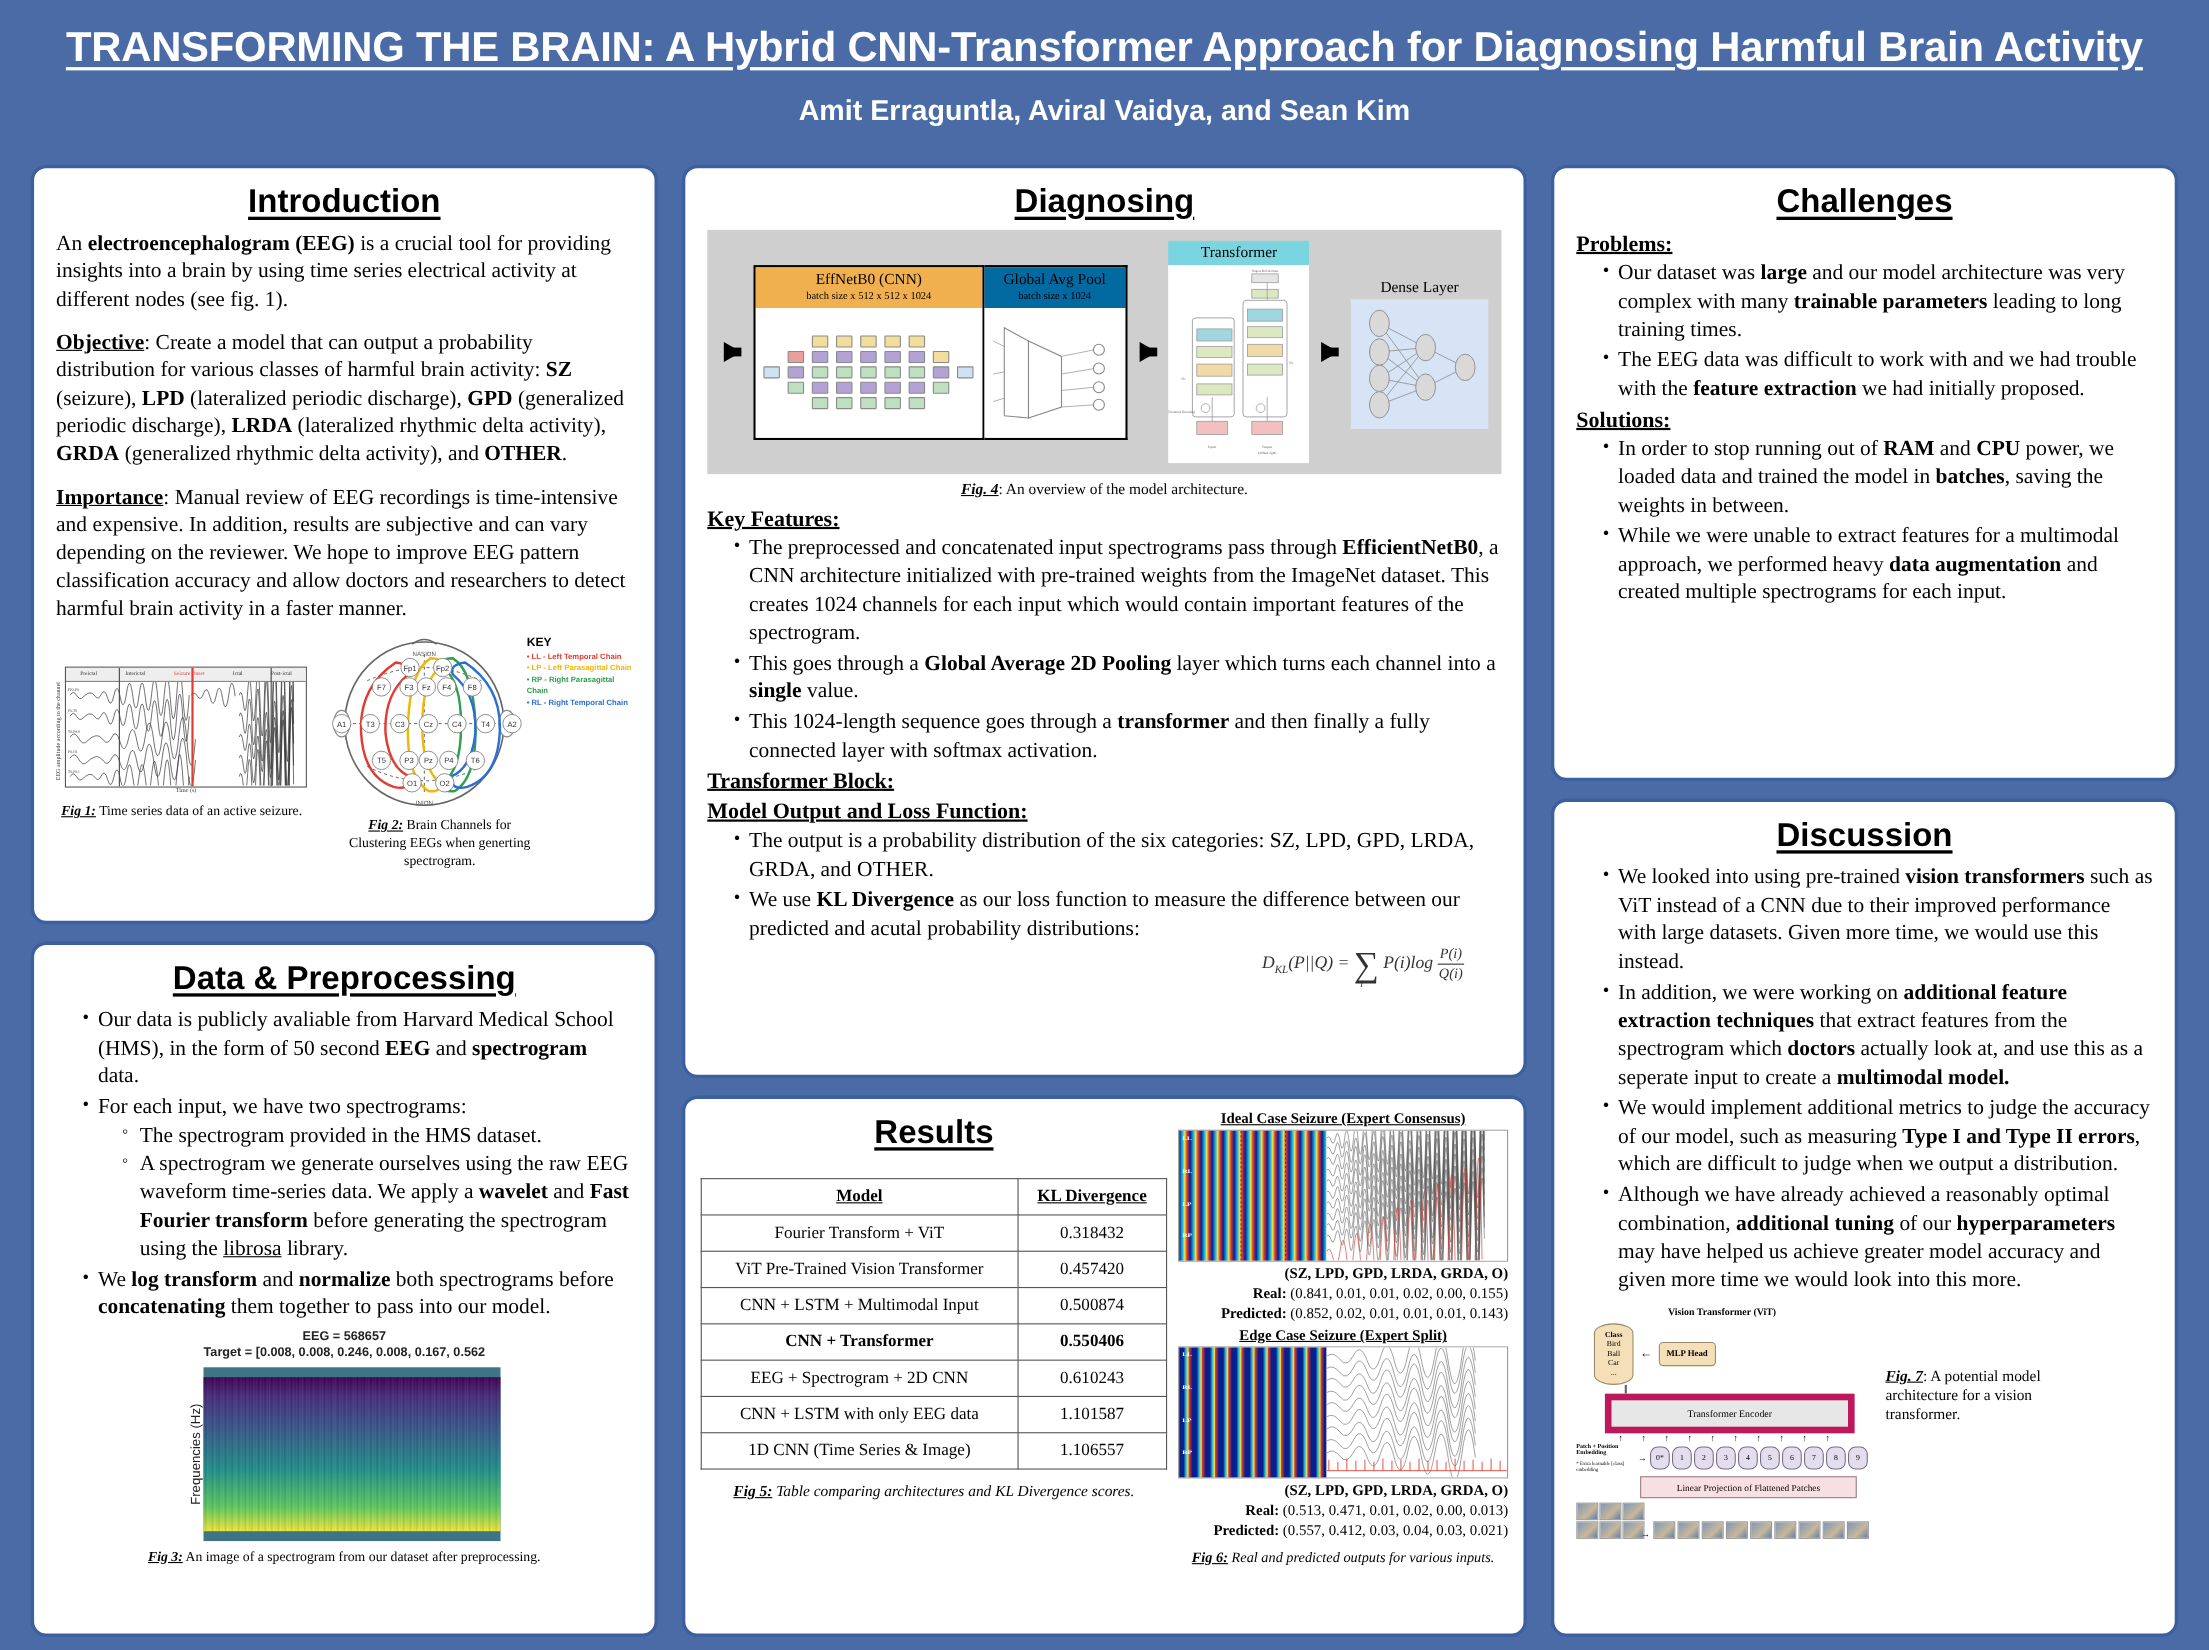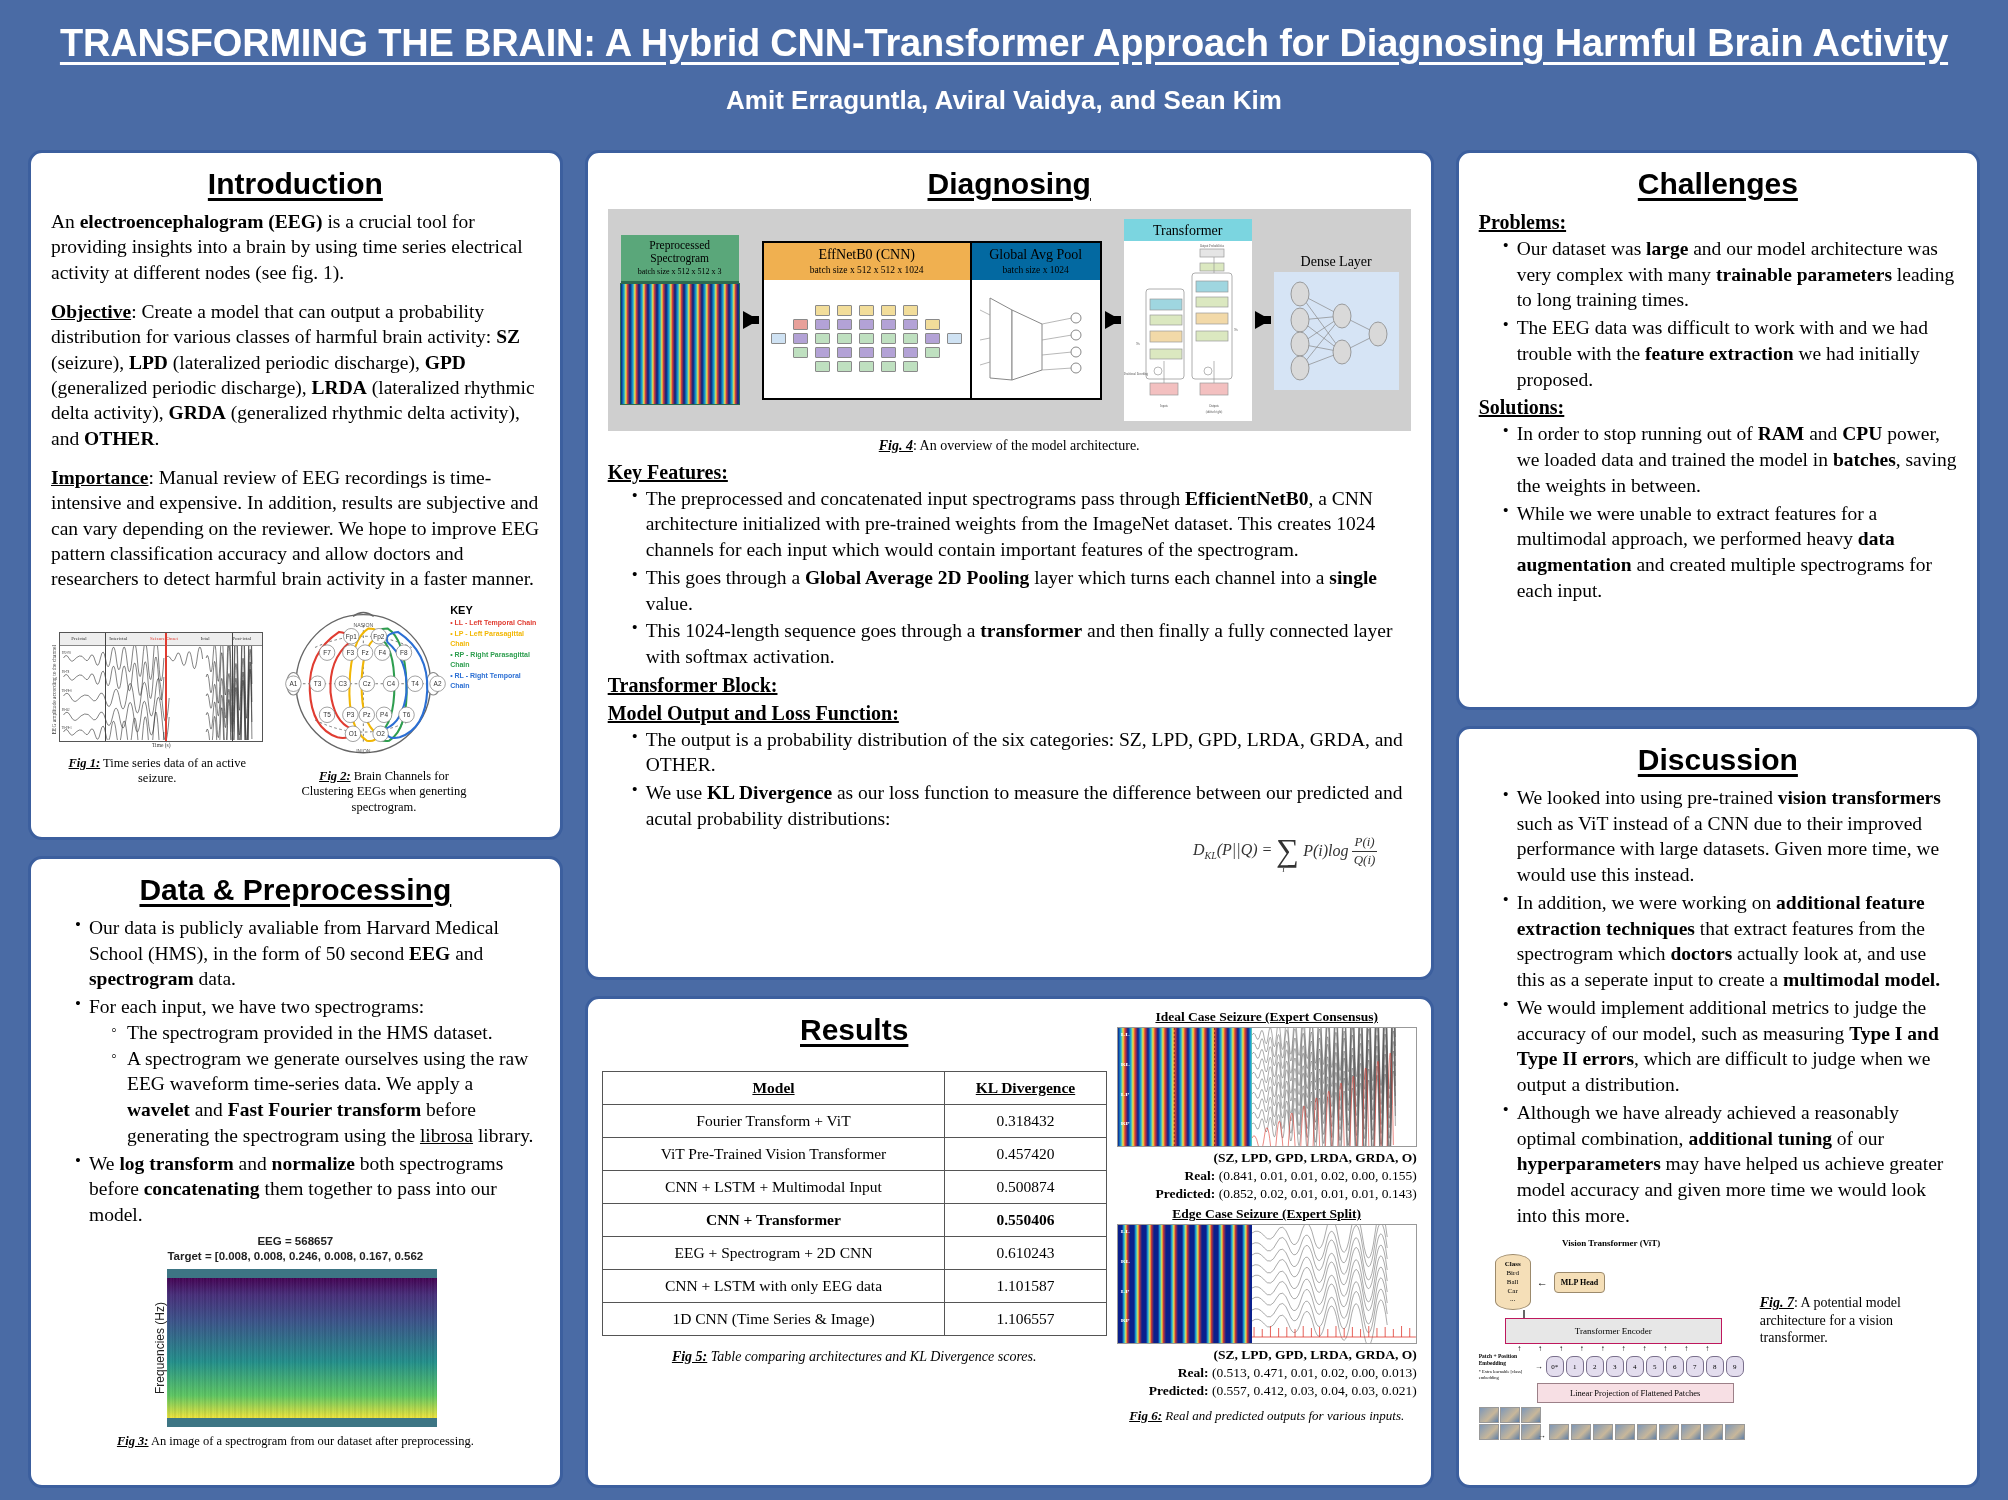--- a/index.html
+++ b/index.html
@@ -187,21 +187,21 @@
     position:relative;
   }
   .f6-wave{
     width:55%;background:#fff;position:relative;overflow:hidden;
   }
   .f6-vals{font-size:13.5px;text-align:right;line-height:1.32;margin-top:2px;}
 
   
   .vit{width:100%;display:flex;align-items:flex-start;}
   .vit-diagram{width:265px;position:relative;font-size:7px;}
-  .vit-box{background:#e7e7e7;border:1px solid #be185d;text-align:center;font-size:9px;padding:7px 0;}
+  .vit-box{background:#e7e7e7;border:6px solid #be185d;text-align:center;font-size:9px;padding:7px 0;}
   .vit-proj{background:#f7dfe4;border:1px solid #9c8088;text-align:center;font-size:8.5px;padding:4px 0;}
   .vit-class{background:#f5dfb8;border:1px solid #9c8a6c;border-radius:36px/18px;padding:5px 9px;font-size:7px;text-align:center;line-height:1.25;}
   .vit-mlp{background:#f5dfb8;border:1px solid #9c8a6c;border-radius:4px;padding:5px 6px;font-size:8px;text-align:center;font-weight:bold;line-height:1.2;}
   .tok{width:16px;height:19px;border:1px solid #7a6f8c;border-radius:7px;background:#e3ddee;font-size:7px;display:flex;align-items:center;justify-content:center;}
   .patch{width:18px;height:14px;background:linear-gradient(135deg,#7d97b8,#c8b79a 60%,#5e7fa8);border:0.5px solid #999;}
 
   
   .kl{
     font-family:"Liberation Serif",serif;font-style:italic;font-size:16px;color:#333;
     display:flex;align-items:center;gap:4px;justify-content:flex-end;padding-right:34px;
@@ -399,27 +399,20 @@
       </div>
     </div>
   </div>
 
   <div class="col col-mid">
 
     <div class="card" style="height:830px;">
       <div class="card-title">Diagnosing</div>
 
       <div class="arch">
-        <div class="arch-blk">
-          <div style="width:118px;background:#5aa77a;border-bottom:2px solid #2d6a4f;">
-            <div class="bx-title" style="font-size:11.5px;">Preprocessed Spectrogram</div>
-            <div class="bx-sub" style="font-size:8px;">batch size x 512 x 512 x 3</div>
-          </div>
-          <div class="sgram-mini"></div>
-        </div>
 
         <div class="arrow"></div>
 
         <div style="display:flex;align-items:stretch;">
           <div class="arch-blk" style="border:2px solid #000;">
             <div style="width:206px;background:#f0b050;">
               <div class="bx-title">EffNetB0 (CNN)</div>
               <div class="bx-sub">batch size x 512 x 512 x 1024</div>
             </div>
             <div class="cnn-mini">

